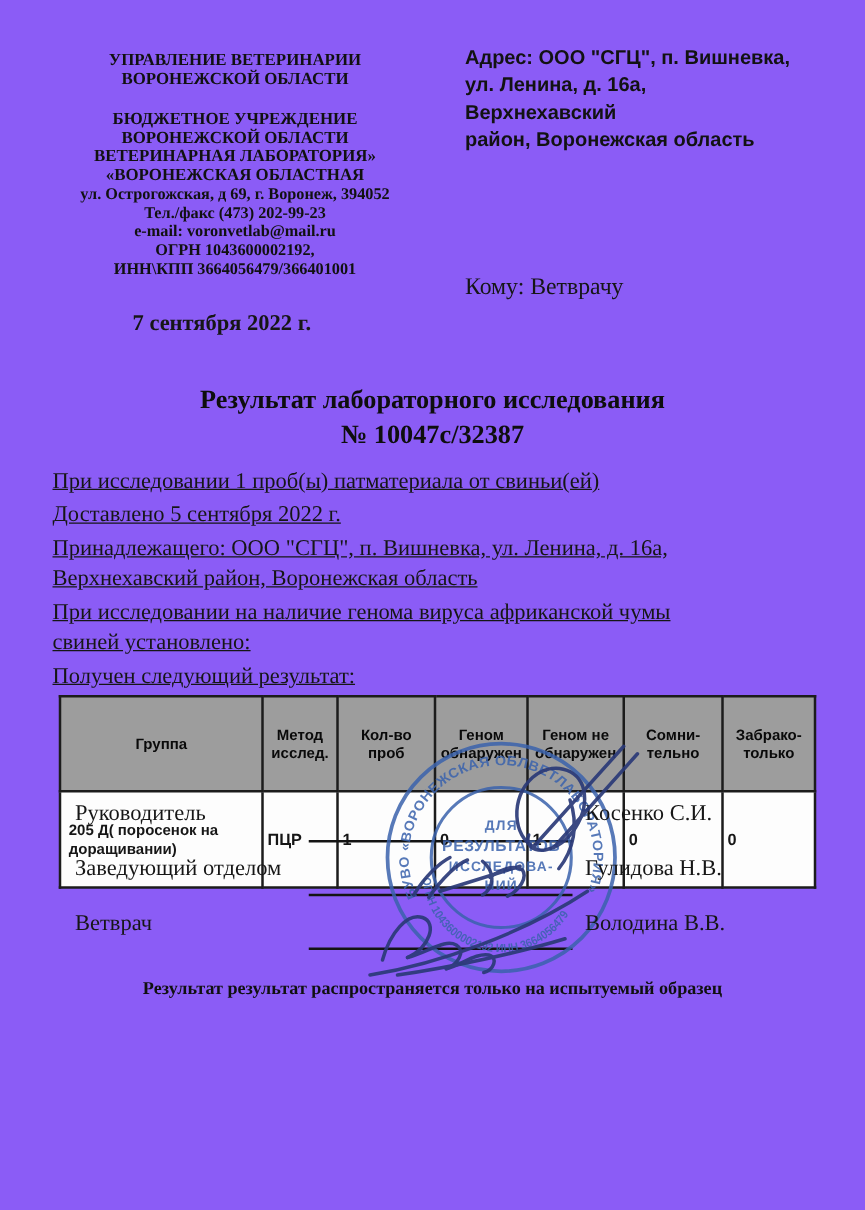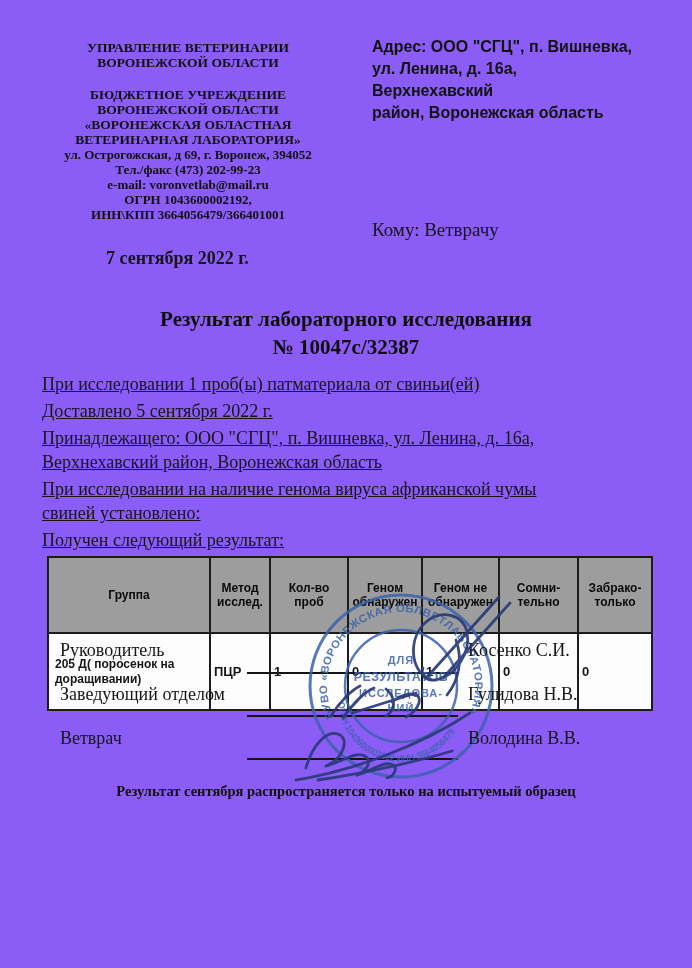--- a/index.html
+++ b/index.html
@@ -72,22 +72,22 @@
 <div class="page">
 
   <div class="letterhead">
     <div class="lh-org">
       <div>УПРАВЛЕНИЕ ВЕТЕРИНАРИИ</div>
       <div>ВОРОНЕЖСКОЙ ОБЛАСТИ</div>
     </div>
     <div class="lh-inst">
       <div>БЮДЖЕТНОЕ УЧРЕЖДЕНИЕ</div>
       <div>ВОРОНЕЖСКОЙ ОБЛАСТИ</div>
+      <div>ВЕТЕРИНАРНАЯ ЛАБОРАТОРИЯ»</div>
       <div>«ВОРОНЕЖСКАЯ ОБЛАСТНАЯ</div>
-      <div>ВЕТЕРИНАРНАЯ ЛАБОРАТОРИЯ»</div>
     </div>
     <div class="lh-contact">
       <div>ул. Острогожская, д 69, г. Воронеж, 394052</div>
       <div>Тел./факс  (473) 202-99-23</div>
       <div>e-mail: voronvetlab@mail.ru</div>
       <div>ОГРН 1043600002192,</div>
       <div>ИНН\КПП 3664056479/366401001</div>
     </div>
   </div>
 
@@ -198,15 +198,15 @@
       <path d="M 392 702 C 402 694 412 692 418 696 C 422 702 416 712 406 717"></path>
 
       <path d="M 306 768 C 312 746 326 730 338 734 C 350 738 344 758 326 766"></path>
       <path d="M 326 766 C 344 761 356 751 365 756 C 373 761 366 772 357 775"></path>
       <path d="M 357 775 C 369 772 381 762 391 764 C 399 766 395 776 387 778"></path>
       <path d="M 296 780 C 352 771 420 746 470 713"></path>
       <path d="M 318 780 C 360 774 416 762 452 751"></path>
     </g>
   </svg>
 
-  <div class="footer">Результат сентября распространяется только на испытуемый образец</div>
+  <div class="footer">Результат результат распространяется только на испытуемый образец</div>
 
 </div>
 
 </body></html>

